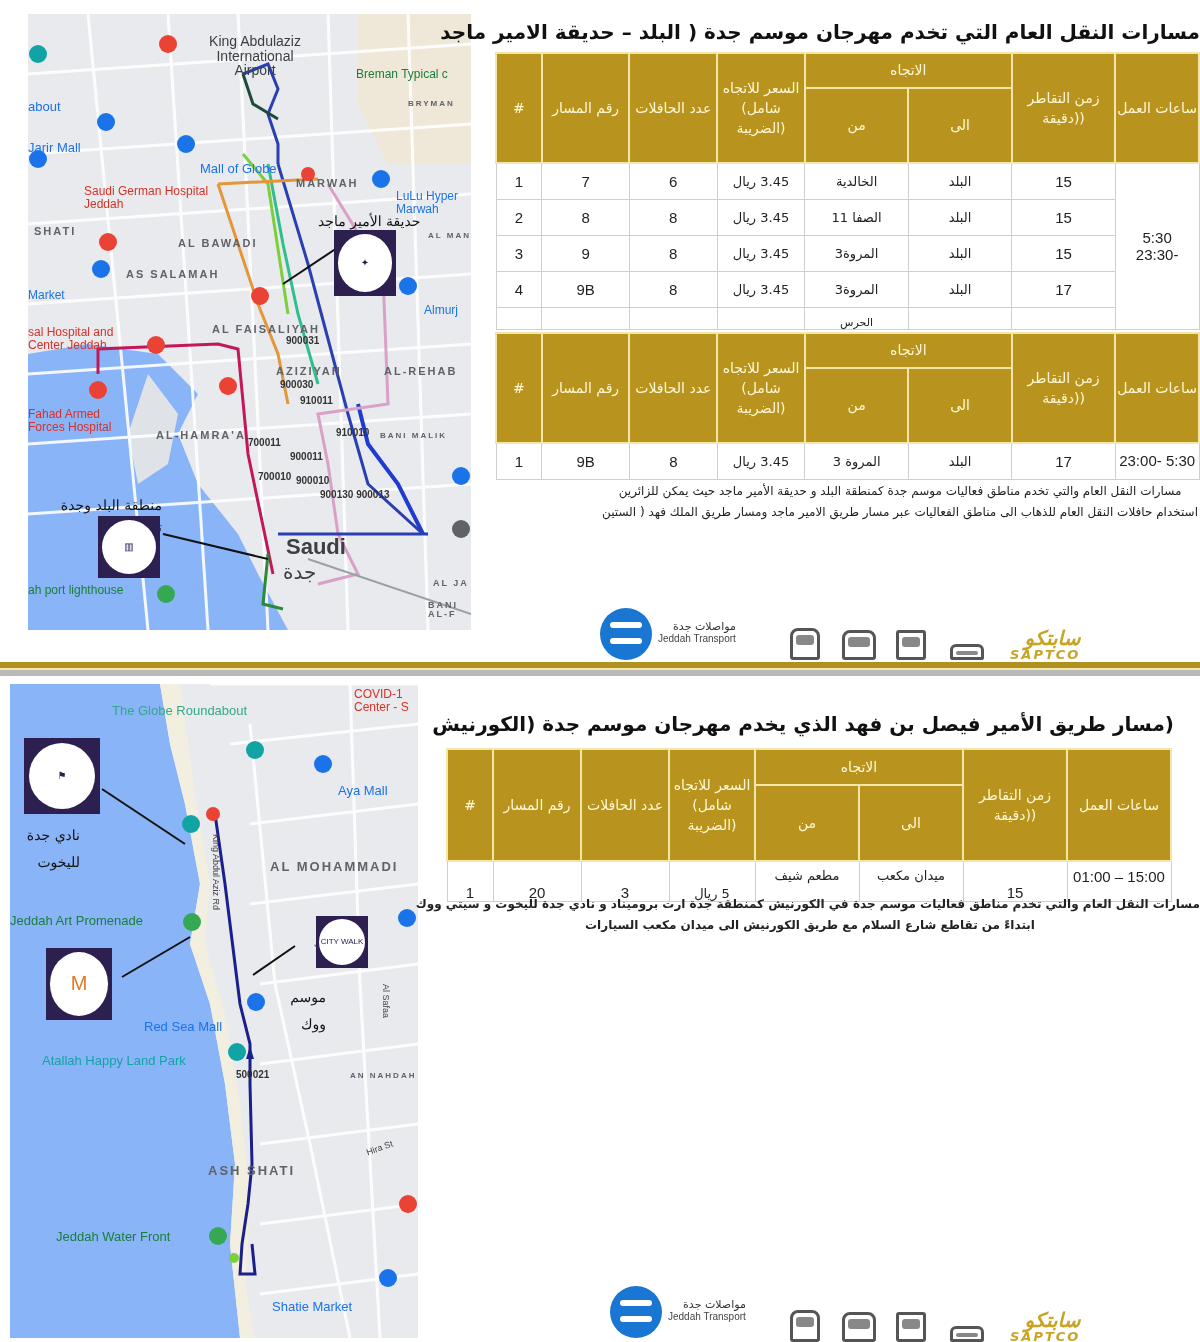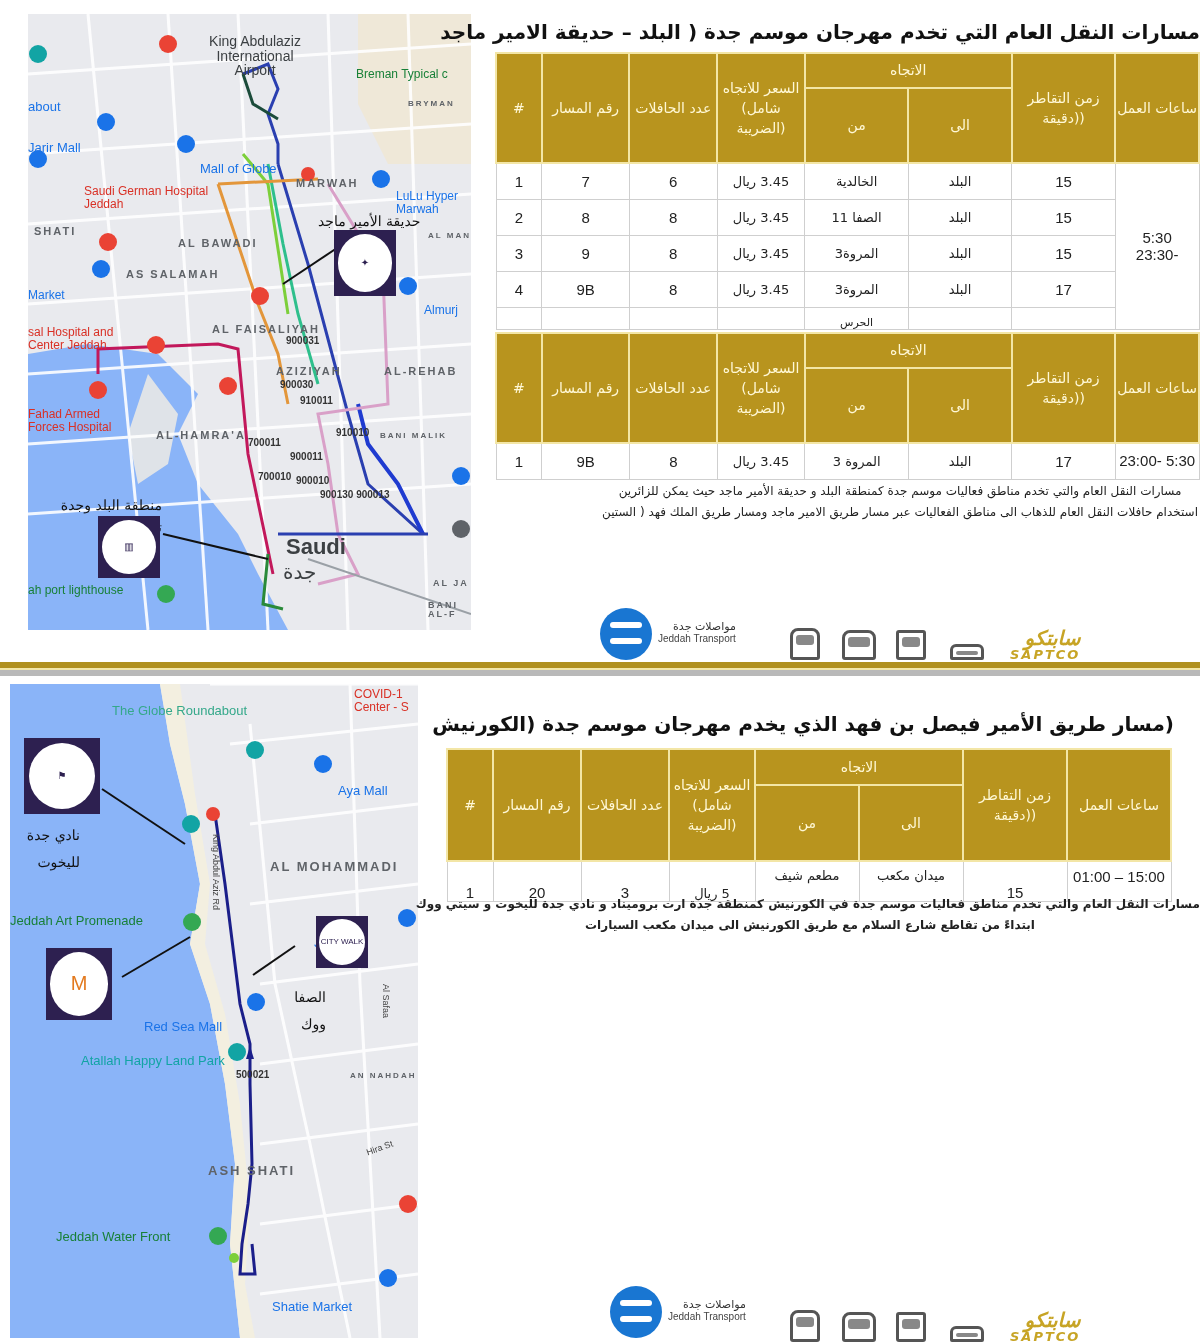--- a/index.html
+++ b/index.html
@@ -339,39 +339,39 @@
 
     <span class="lbl poi-red" style="left:344px; top:4px; width:70px; white-space:normal; line-height:1.1;">COVID-1 Center - S</span>
     <span class="lbl poi-green" style="left:102px; top:20px; color:#34a88a;">The Globe Roundabout</span>
     <span class="lbl poi-blue" style="left:328px; top:74px;">Aya Mall</span>
     <span class="lbl road" style="left:210px; top:150px; transform:rotate(90deg); transform-origin:left top;">King Abdul Aziz Rd</span>
     <span class="lbl dist" style="left:260px; top:176px; font-size:13px;">AL MOHAMMADI</span>
     <span class="lbl poi-blue" style="left:304px; top:226px;">Jarir Mall</span>
     <span class="lbl poi-green" style="left:0px; top:230px;">Jeddah Art Promenade</span>
     <span class="lbl poi-blue" style="left:134px; top:310px;">Red Sea Mall</span>
     <span class="lbl road" style="left:380px; top:300px; transform:rotate(90deg); transform-origin:left top;">Al Safaa</span>
-    <span class="lbl poi-teal" style="left:32px; top:370px;margin-left:39px;">Atallah Happy Land Park</span>
+    <span class="lbl poi-teal" style="left:32px; top:370px;">Atallah Happy Land Park</span>
     <span class="lbl stopcode" style="left:226px; top:386px;">500021</span>
     <span class="lbl dist" style="left:340px; top:388px; font-size:8px;">AN NAHDAH</span>
     <span class="lbl dist" style="left:198px; top:480px; font-size:13px;">ASH SHATI</span>
     <span class="lbl road" style="left:356px; top:460px; transform:rotate(-20deg);">Hira St</span>
     <span class="lbl poi-green" style="left:46px; top:546px;">Jeddah Water Front</span>
     <span class="lbl poi-blue" style="left:262px; top:590px;">Shatie Market</span>
 
     <div class="badge-logo" style="left:14px; top:54px; width:76px; height:76px;">
         <div class="circle">⚑</div>
       </div>
     <span class="lbl note-ar" style="left:4px; top:138px; width:66px; white-space:normal; text-align:right; line-height:1.9;">نادي جدة لليخوت</span>
     <div class="badge-logo" style="left:36px; top:264px; width:66px; height:72px;">
         <div class="circle" style="color:#e37a1f; font-size:20px;">M</div>
       </div>
     <div class="badge-logo" style="left:278px; top:232px; width:52px; height:52px;margin-left:28px;">
         <div class="circle" style="font-size:8px;">CITY WALK</div>
       </div>
-    <span class="lbl note-ar" style="left:266px; top:300px; width:50px; white-space:normal; text-align:right; line-height:1.9;">الصفا ووك</span>
+    <span class="lbl note-ar" style="left:266px; top:300px; width:50px; white-space:normal; text-align:right; line-height:1.9;">موسم ووك</span>
   </div>
 
   <div class="title" style="right:26px; top:36px;">(مسار طريق الأمير فيصل بن فهد الذي يخدم مهرجان موسم جدة (الكورنيش</div>
 
   <table class="sched" style="right:28px; top:72px; width:726px;">
     <thead>
       <tr>
         <th rowspan="2" style="width:104px; height:112px;">ساعات العمل</th>
         <th rowspan="2" style="width:104px;">زمن التقاطر ((دقيقة</th>
         <th colspan="2" style="height:36px;">الاتجاه</th>

